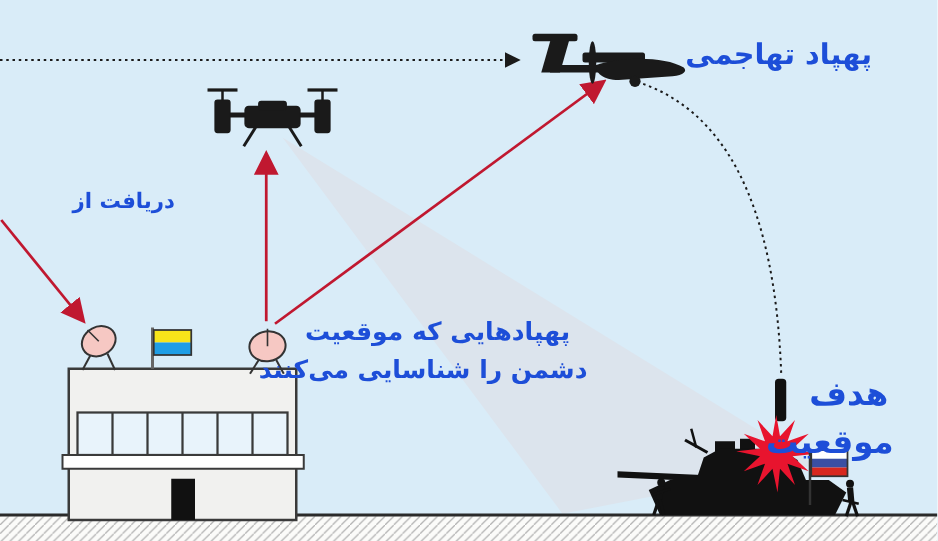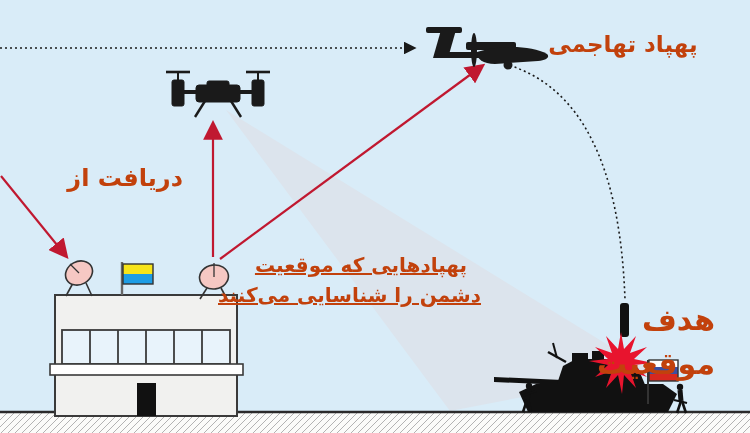--- a/index.html
+++ b/index.html
@@ -5,30 +5,30 @@
   html,body{margin:0;padding:0;background:#fff;}
   #stage{
     position:relative;width:750px;height:433px;overflow:hidden;
     font-family:"DejaVu Sans", sans-serif;
     background:#d9ecf8;
   }
   #stage svg{position:absolute;left:0;top:0;}
   .label{
     position:absolute;
     font-weight:bold;
-    color:#c2410c;
+    color:#1d4ed8;
     direction:rtl;
     font-family:"DejaVu Sans", sans-serif;
     white-space:nowrap;
   }
   .label div{white-space:nowrap;}
   #label-attack{left:548px;top:31px;width:150px;font-size:23px;text-align:center;}
-  #label-starlink{left:15px;top:159px;width:168px;font-size:24px;line-height:1.65;text-align:right;}
-  #label-scout{left:241px;top:250px;width:240px;font-size:20px;line-height:1.5;text-align:center;text-decoration:underline;}
-  #label-target{left:643px;top:298px;width:72px;font-size:30px;line-height:1.45;}
+  #label-starlink{left:15px;top:147px;width:168px;font-size:17px;line-height:1.65;text-align:center;}
+  #label-scout{left:230px;top:250px;width:240px;font-size:20px;line-height:1.5;text-align:center;}
+  #label-target{left:643px;top:298px;width:72px;font-size:26px;line-height:1.45;text-align:center;}
 </style>
 </head>
 <body>
 
 <div id="stage">
 
 <svg width="750" height="433" viewBox="0 0 750 433">
   <defs>
     <pattern id="hatch" patternUnits="userSpaceOnUse" width="7" height="7">
       <path d="M0,7 L7,0" stroke="#b3b3b3" stroke-width="1"></path>

